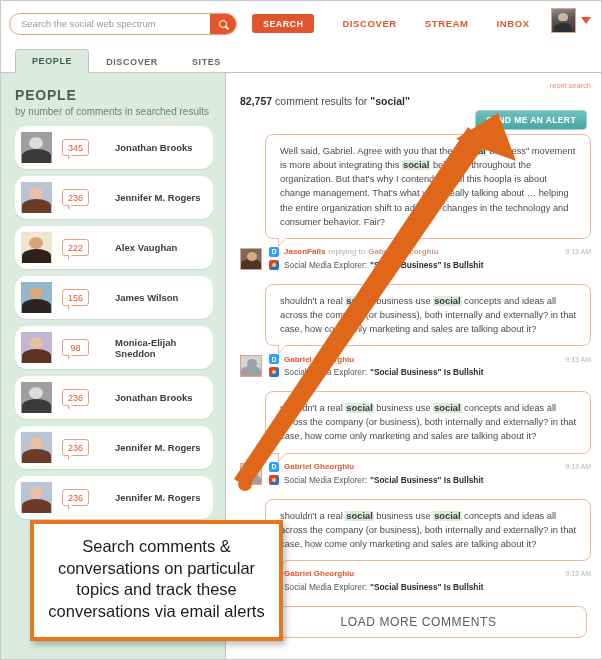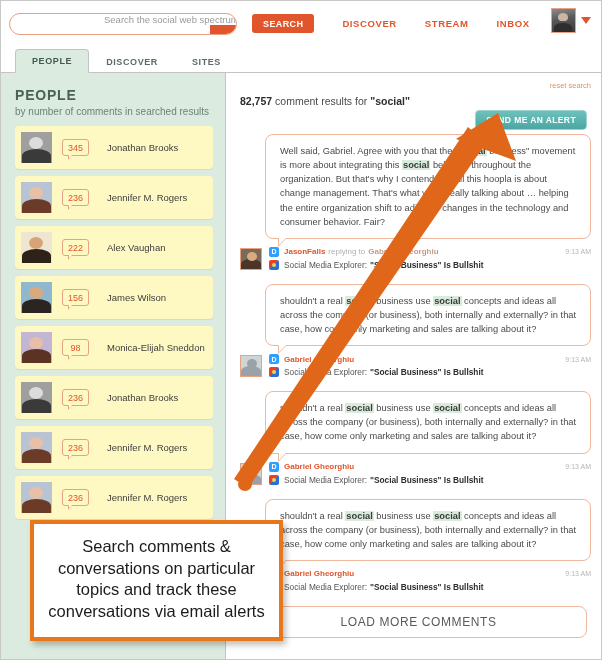--- a/index.html
+++ b/index.html
@@ -34,21 +34,20 @@
   .search-wrap {
     position: relative;
     width: 228px;
     height: 22px;
     border: 1px solid #e8a183;
     border-radius: 11px;
     background: #ffffff;
     display: flex;
     align-items: flex-end;
     overflow: hidden;
-    flex-direction: column;
   }
   .search-input {
     flex: 1;
     border: none;
     outline: none;
     background: transparent;
     font-family: "Liberation Sans", sans-serif;
     font-size: 9.5px;
     color: #8a8a8a;
     padding-left: 11px;
@@ -191,22 +190,22 @@
     color: #4a6256;
     letter-spacing: 0.8px;
   }
   .sb-sub {
     font-size: 10px;
     color: #6d8278;
     margin-top: 3px;
     margin-bottom: 9px;
   }
   .person-row {
-    background: #fef9c3;
-    border-radius: 4px;
+    background: #ffffff;
+    border-radius: 12px;
     height: 43px;
     margin-bottom: 7px;
     display: flex;
     align-items: center;
     padding-left: 6px;
     cursor: pointer;
     box-shadow: 0 1px 1px rgba(0,0,0,0.07);
   }
   .p-ava {
     width: 31px; height: 31px;
@@ -255,23 +254,23 @@
   .badge::before {
     content: "";
     position: absolute;
     left: 5.6px; bottom: -3.4px;
     width: 0; height: 0;
     border-left: 3px solid #ffffff;
     border-bottom: 3.6px solid transparent;
     z-index: 2;
   }
   .p-name {
-    margin-left: 18px;
+    margin-left: 26px;
     font-size: 9.5px;
-    font-weight: normal;
+    font-weight: bold;
     color: #3d3d3d;
   }
 
   
   .main {
     flex: 1;
     background: #ffffff;
     padding: 8px 10px 0 14px;
     position: relative;
   }

